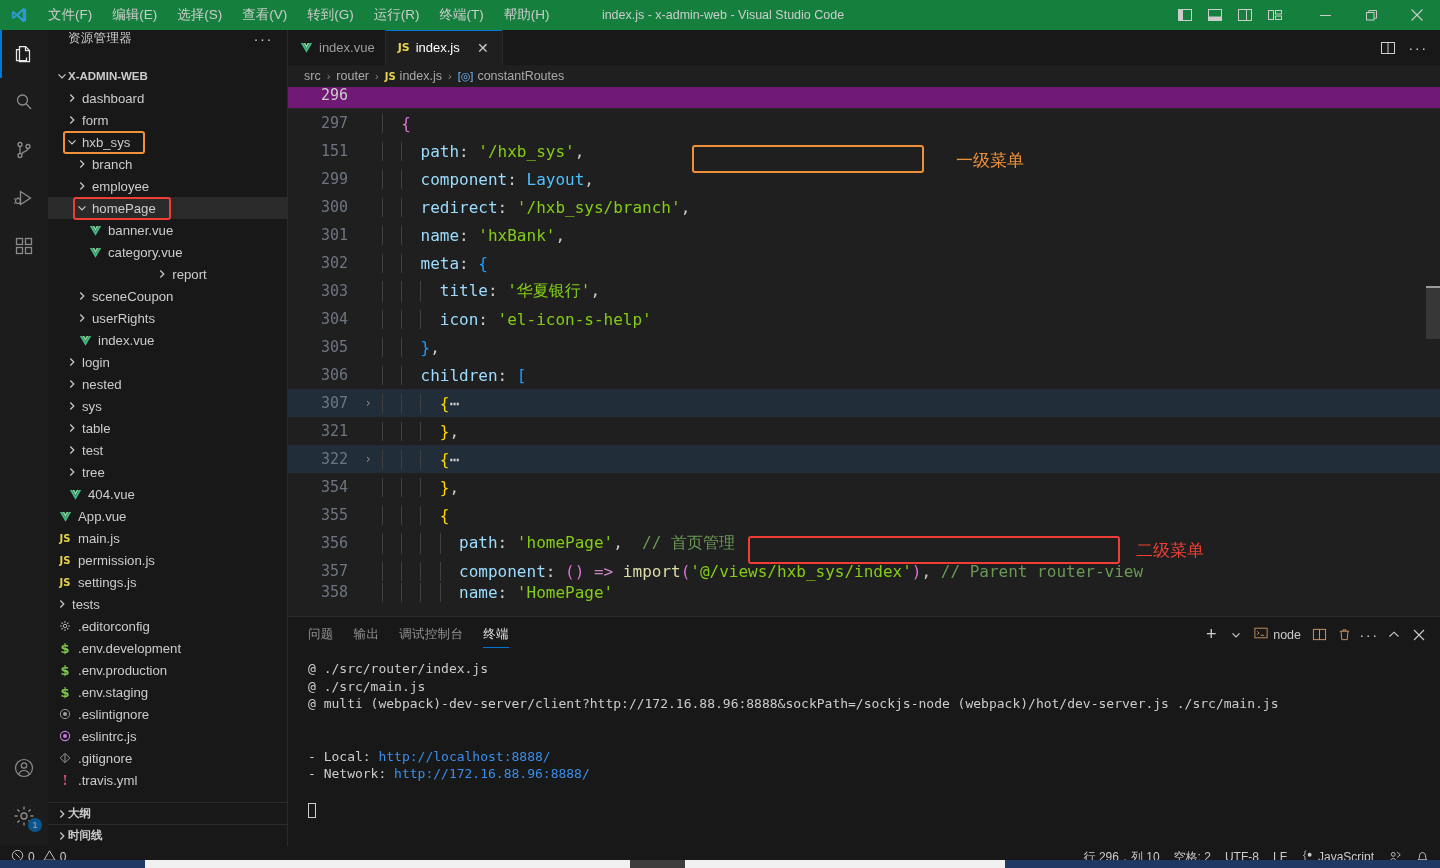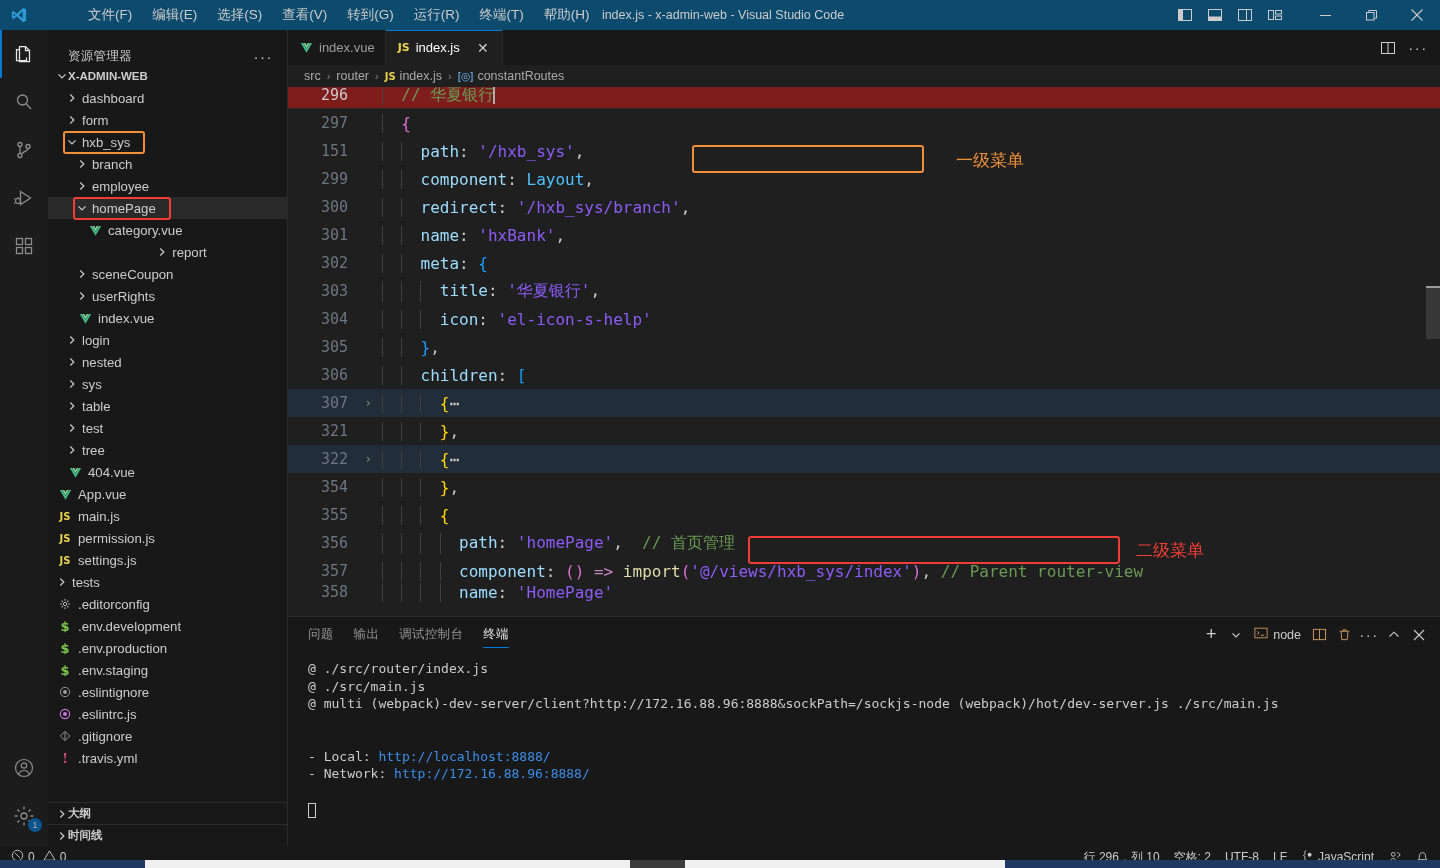--- a/index.html
+++ b/index.html
@@ -7,22 +7,22 @@
     width: 1440px; height: 868px;
     background: #1e1e1e;
     font-family: "Liberation Sans", sans-serif;
     overflow: hidden;
     -webkit-font-smoothing: antialiased;
   }
   .app { position: relative; width: 1440px; height: 868px; display: flex; flex-direction: column; }
 
   
   .titlebar {
-    height: 30px; background: #0c4a6e; display: flex; align-items: center;
-    flex: 0 0 30px; color: #cccccc; font-size: 13px; position: relative; gap: 40px;
+    height: 30px; background: #15803d; display: flex; align-items: center;
+    flex: 0 0 30px; color: #cccccc; font-size: 13px; position: relative;
   }
   .vs-logo { width: 38px; display:flex; align-items:center; justify-content:center; }
   .menu-items { display: flex; align-items: center; height: 100%; }
   .menu-item {
     padding: 0 10px; height: 100%; display: flex; align-items: center;
     font-size: 13.5px; color: #cccccc; cursor: default; white-space: nowrap;
   }
   .title-center {
     position: absolute; left: 0; right: 0; text-align: center;
     font-size: 12.5px; color: #cccccc; pointer-events: none; padding-left: 6px;
@@ -54,21 +54,21 @@
     font-size: 9px; line-height: 14px; min-width: 14px; height: 14px; border-radius: 7px;
     text-align: center; font-family: "Liberation Sans", sans-serif;
   }
 
   
   .sidebar {
     width: 240px; flex: 0 0 240px; background: #181818; display: flex; flex-direction: column;
     border-right: 1px solid #2b2b2b; min-height: 0;
   }
   .sb-header {
-    height: 35px; display: flex; align-items: flex-end; padding: 0 8px 0 20px;
+    height: 35px; display: flex; align-items: flex-start; padding: 0 8px 0 20px;
     color: #cccccc; font-size: 12.5px; letter-spacing: .3px; flex: 0 0 35px;
   }
   .sb-header .dots { margin-left: auto; color: #cccccc; font-size: 15px; letter-spacing: 1.5px; padding-right: 6px;}
   .sb-section-title {
     height: 22px; display: flex; align-items: center; font-size: 11.5px; font-weight: bold;
     color: #cccccc; padding-left: 8px; flex: 0 0 22px;
   }
   .tree { flex: 1 1 auto; overflow: hidden; position: relative; }
   .row {
     height: 22px; display: flex; align-items: center; color: #cccccc;
@@ -108,38 +108,38 @@
   .bc-sep { color: #868686; padding: 0 2px; font-size: 11px; }
   .bc-item { display: flex; align-items: center; gap: 4px; }
 
   
   .code-wrap { flex: 1 1 auto; position: relative; overflow: hidden; background: #1f1f1f; min-height: 0; }
   .code-scroll { position: absolute; inset: 0; }
   .code-line {
     height: 28px; display: flex; align-items: center; position: relative;
     font-family: "DejaVu Sans Mono", monospace; font-size: 16px; white-space: pre;
   }
-  .code-line.current { background: #7f1d1d; box-shadow: inset 0 1px 0 #282828, inset 0 -1px 0 #282828; }
+  .code-line.current { background: #701a75; box-shadow: inset 0 1px 0 #282828, inset 0 -1px 0 #282828; }
   .code-line.folded { background: #212d38; }
   .ln {
     width: 72px; flex: 0 0 72px; text-align: right; padding-right: 12px; color: #6e7681;
     font-family: "DejaVu Sans Mono", monospace; font-size: 15px;
   }
   .ln.cur { color: #cccccc; }
   .foldmark { width: 16px; flex: 0 0 16px; color: #8a8a8a; font-size: 12px; text-align:center;}
   .content { flex: 1 1 auto; position: relative; padding-left: 6px; }
   .ind-guide { position: absolute; top: 0; bottom: 0; width: 1px; background: #404040; }
 
   .k-com { color: #6a9955; }
   .k-pun { color: #cccccc; }
   .k-brace-p { color: #da70d6; }
   .k-brace-y { color: #ffd700; }
   .k-brace-b { color: #179fff; }
   .k-prop { color: #9cdcfe; }
-  .k-str { color: #8b5cf6; }
+  .k-str { color: #84cc16; }
   .k-id  { color: #4fc1ff; }
   .k-fn  { color: #dcdcaa; }
   .k-kw  { color: #c586c0; }
   .k-white { color: #d4d4d4; }
 
   .cursor {
     display: inline-block; width: 2px; height: 20px; background: #aeafad;
     vertical-align: middle; margin-left: -1px; position: relative; top: -1px;
   }
 
@@ -386,20 +386,29 @@
               <span class="lbl">homePage</span>
             </span>
           </div>
           <div class="row" style="padding-left: 38px;">
             <span class="ficon">
               <svg width="13" height="13" viewBox="0 0 16 16">
                 <path d="M1 2.5h3l4 7 4-7h3L8 14.5z" fill="#41b883"></path>
                 <path d="M4.3 2.5h2.3L8 5.1l1.4-2.6h2.3L8 9z" fill="#8dd99b"></path>
               </svg>
             </span>
+            <span class="lbl">banner.vue</span>
+          </div>
+          <div class="row" style="padding-left: 38px;">
+            <span class="ficon">
+              <svg width="13" height="13" viewBox="0 0 16 16">
+                <path d="M1 2.5h3l4 7 4-7h3L8 14.5z" fill="#41b883"></path>
+                <path d="M4.3 2.5h2.3L8 5.1l1.4-2.6h2.3L8 9z" fill="#8dd99b"></path>
+              </svg>
+            </span>
             <span class="lbl">category.vue</span>
           </div>
           <div class="row" style="padding-left: 28px; justify-content: center;">
             <span class="chev">
               <svg width="10" height="10" viewBox="0 0 10 10">
                 <path d="M3.3 1.5L6.8 5 3.3 8.5" fill="none" stroke="#cccccc" stroke-width="1.2"></path>
               </svg>
             </span>
             <span class="lbl">report</span>
           </div>
@@ -642,21 +651,21 @@
         </span>
         <span class="bc-sep">›</span>
         <span class="bc-item">
           <span style="color:#75beff;font-size:11px;">[◎]</span>
           <span>constantRoutes</span>
         </span>
       </div>
 
       <div class="code-wrap">
         <div class="code-scroll" id="codeLines">
-            <div class="code-line current" style="margin-top: -6px;"><div class="ln cur">296</div><div class="foldmark"></div><div class="content"><div class="ind-guide" style="left: 6px;"></div><span class="k-white">  </span><span class="k-com">// 华夏银行</span><span class="cursor"></span></div></div>
+            <div class="code-line current" style="margin-top: -6px;"><div class="ln cur">296</div><div class="foldmark"></div></div>
             <div class="code-line"><div class="ln">297</div><div class="foldmark"></div><div class="content"><div class="ind-guide" style="left: 6px;"></div><span class="k-white">  </span><span class="k-brace-p">{</span></div></div>
             <div class="code-line"><div class="ln">151</div><div class="foldmark"></div><div class="content"><div class="ind-guide" style="left: 6px;"></div><div class="ind-guide" style="left: 25.2px;"></div><span class="k-white">    </span><span class="k-prop">path</span><span class="k-pun">: </span><span class="k-str">'/hxb_sys'</span><span class="k-pun">,</span></div></div>
             <div class="code-line"><div class="ln">299</div><div class="foldmark"></div><div class="content"><div class="ind-guide" style="left: 6px;"></div><div class="ind-guide" style="left: 25.2px;"></div><span class="k-white">    </span><span class="k-prop">component</span><span class="k-pun">: </span><span class="k-id">Layout</span><span class="k-pun">,</span></div></div>
             <div class="code-line"><div class="ln">300</div><div class="foldmark"></div><div class="content"><div class="ind-guide" style="left: 6px;"></div><div class="ind-guide" style="left: 25.2px;"></div><span class="k-white">    </span><span class="k-prop">redirect</span><span class="k-pun">: </span><span class="k-str">'/hxb_sys/branch'</span><span class="k-pun">,</span></div></div>
             <div class="code-line"><div class="ln">301</div><div class="foldmark"></div><div class="content"><div class="ind-guide" style="left: 6px;"></div><div class="ind-guide" style="left: 25.2px;"></div><span class="k-white">    </span><span class="k-prop">name</span><span class="k-pun">: </span><span class="k-str">'hxBank'</span><span class="k-pun">,</span></div></div>
             <div class="code-line"><div class="ln">302</div><div class="foldmark"></div><div class="content"><div class="ind-guide" style="left: 6px;"></div><div class="ind-guide" style="left: 25.2px;"></div><span class="k-white">    </span><span class="k-prop">meta</span><span class="k-pun">: </span><span class="k-brace-b">{</span></div></div>
             <div class="code-line"><div class="ln">303</div><div class="foldmark"></div><div class="content"><div class="ind-guide" style="left: 6px;"></div><div class="ind-guide" style="left: 25.2px;"></div><div class="ind-guide" style="left: 44.4px;"></div><span class="k-white">      </span><span class="k-prop">title</span><span class="k-pun">: </span><span class="k-str">'华夏银行'</span><span class="k-pun">,</span></div></div>
             <div class="code-line"><div class="ln">304</div><div class="foldmark"></div><div class="content"><div class="ind-guide" style="left: 6px;"></div><div class="ind-guide" style="left: 25.2px;"></div><div class="ind-guide" style="left: 44.4px;"></div><span class="k-white">      </span><span class="k-prop">icon</span><span class="k-pun">: </span><span class="k-str">'el-icon-s-help'</span></div></div>
             <div class="code-line"><div class="ln">305</div><div class="foldmark"></div><div class="content"><div class="ind-guide" style="left: 6px;"></div><div class="ind-guide" style="left: 25.2px;"></div><span class="k-white">    </span><span class="k-brace-b">}</span><span class="k-pun">,</span></div></div>
             <div class="code-line"><div class="ln">306</div><div class="foldmark"></div><div class="content"><div class="ind-guide" style="left: 6px;"></div><div class="ind-guide" style="left: 25.2px;"></div><span class="k-white">    </span><span class="k-prop">children</span><span class="k-pun">: </span><span class="k-brace-b">[</span></div></div>

